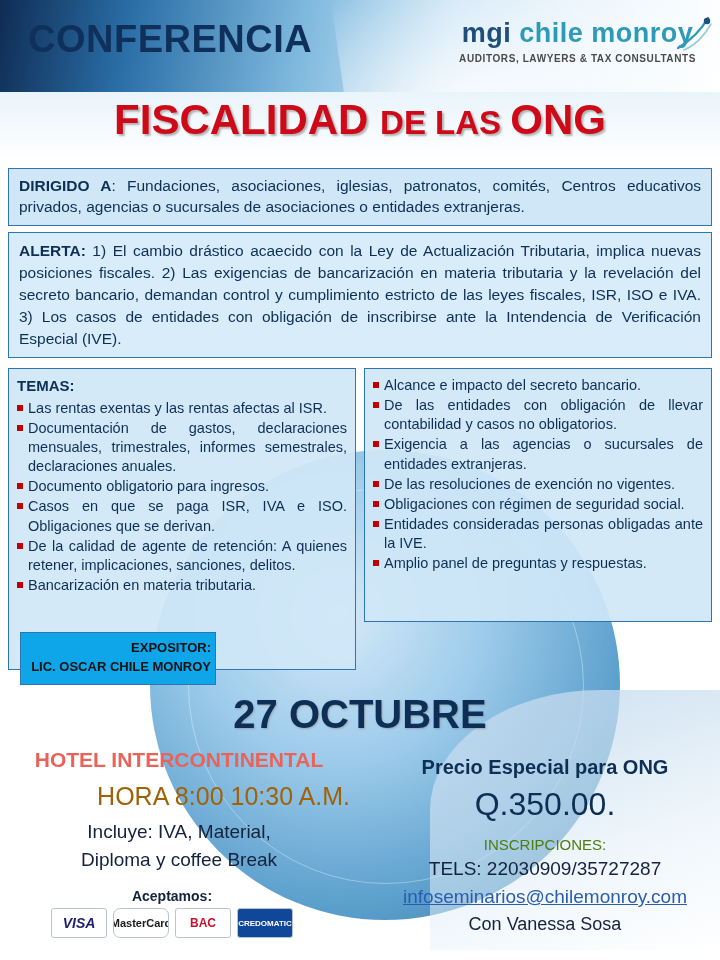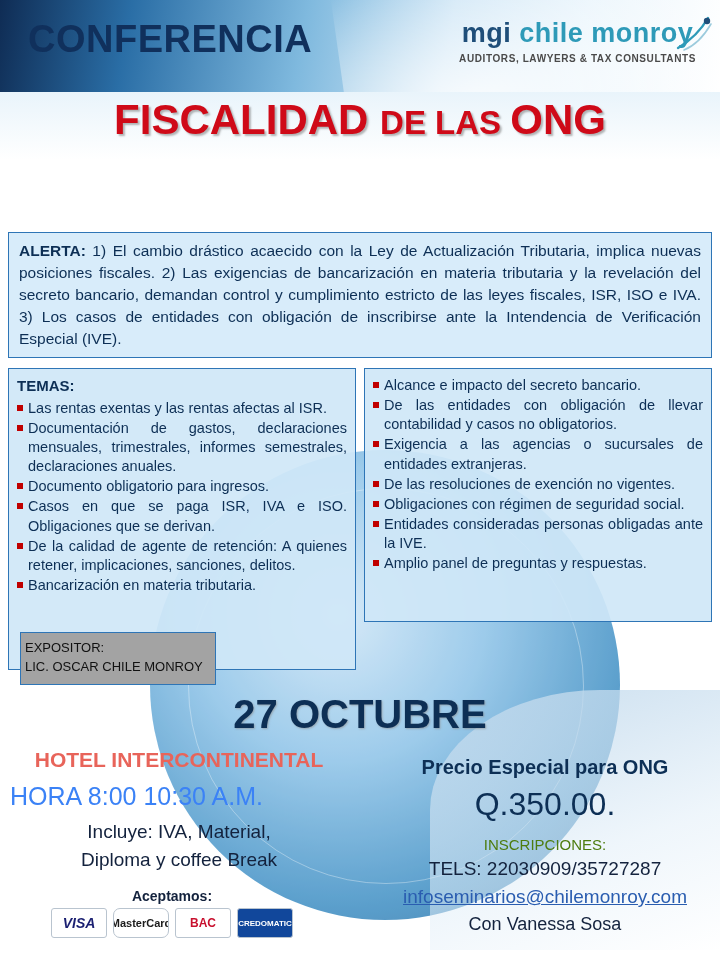--- a/index.html
+++ b/index.html
@@ -201,25 +201,25 @@
     height: 6px;
     background: #c00000;
   }
   
   .expositor {
     position: absolute;
     left: 20px;
     top: 632px;
     width: 196px;
     border: 1px solid #2e75b6;
-    background: #a3a3a3;
-    text-align: left;
+    background: #0ea5e9;
+    text-align: right;
     padding: 6px 4px 7px 4px;
     box-sizing: border-box;
-    font-weight: normal;
+    font-weight: bold;
     color: #111111;
     font-size: 13px;
     line-height: 1.45;
   }
   
   .date {
     position: absolute;
     left: 170px;
     top: 692px;
     width: 380px;
@@ -237,23 +237,23 @@
     text-align: center;
     font-size: 21px;
     font-weight: bold;
     color: #e8645a;
   }
   .hora {
     position: absolute;
     left: 10px;
     top: 782px;
     width: 340px;
-    text-align: left;
+    text-align: right;
     font-size: 25px;
-    color: #3b82f6;
+    color: #a16207;
   }
   .incluye {
     position: absolute;
     left: 14px;
     top: 818px;
     width: 330px;
     text-align: center;
     font-size: 19px;
     color: #13223d;
     line-height: 1.45;
@@ -376,20 +376,23 @@
       </svg>
     </div>
   </div>
 
   <div class="title-band">
     <div class="main-title">
       <span>FISCALIDAD </span><span class="mid">DE LAS </span><span>ONG</span>
     </div>
   </div>
 
+  <div class="box box-dirigido">
+    <b>DIRIGIDO A</b><span>: Fundaciones, asociaciones, iglesias, patronatos, comités, Centros educativos privados, agencias o sucursales de asociaciones o entidades extranjeras.</span>
+  </div>
 
   <div class="box box-alerta">
     <b>ALERTA:</b><span> 1) El cambio drástico acaecido con la Ley de Actualización Tributaria, implica nuevas posiciones fiscales. 2) Las exigencias de bancarización en materia tributaria y la revelación del secreto bancario, demandan control y cumplimiento estricto de las leyes fiscales, ISR, ISO e IVA. 3) Los casos de entidades con obligación de inscribirse ante la Intendencia de Verificación Especial (IVE).</span>
   </div>
 
   <div class="col col-left">
     <div class="col-title">TEMAS:</div>
     <ul class="bullets">
       <li>Las rentas exentas y las rentas afectas al ISR.</li>
       <li>Documentación de gastos, declaraciones mensuales, trimestrales, informes semestrales, declaraciones anuales.</li>

